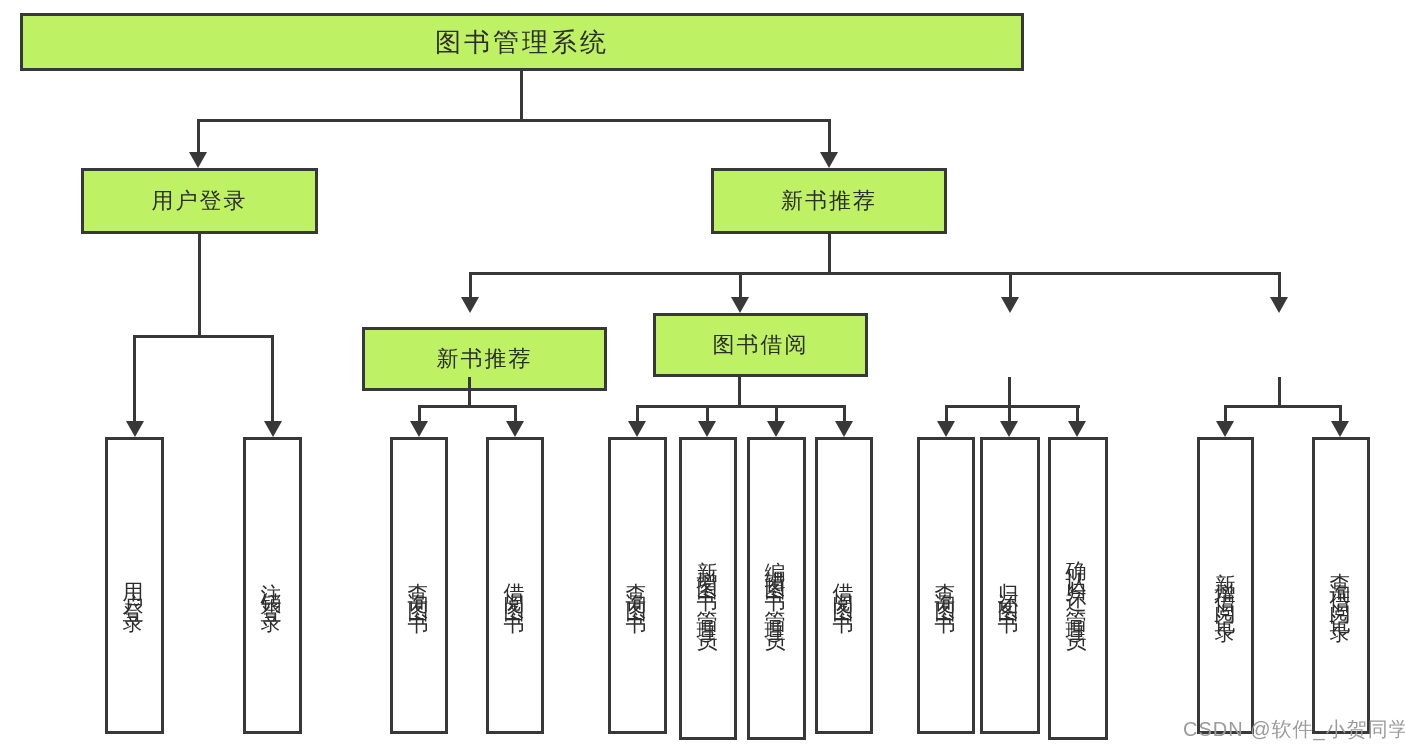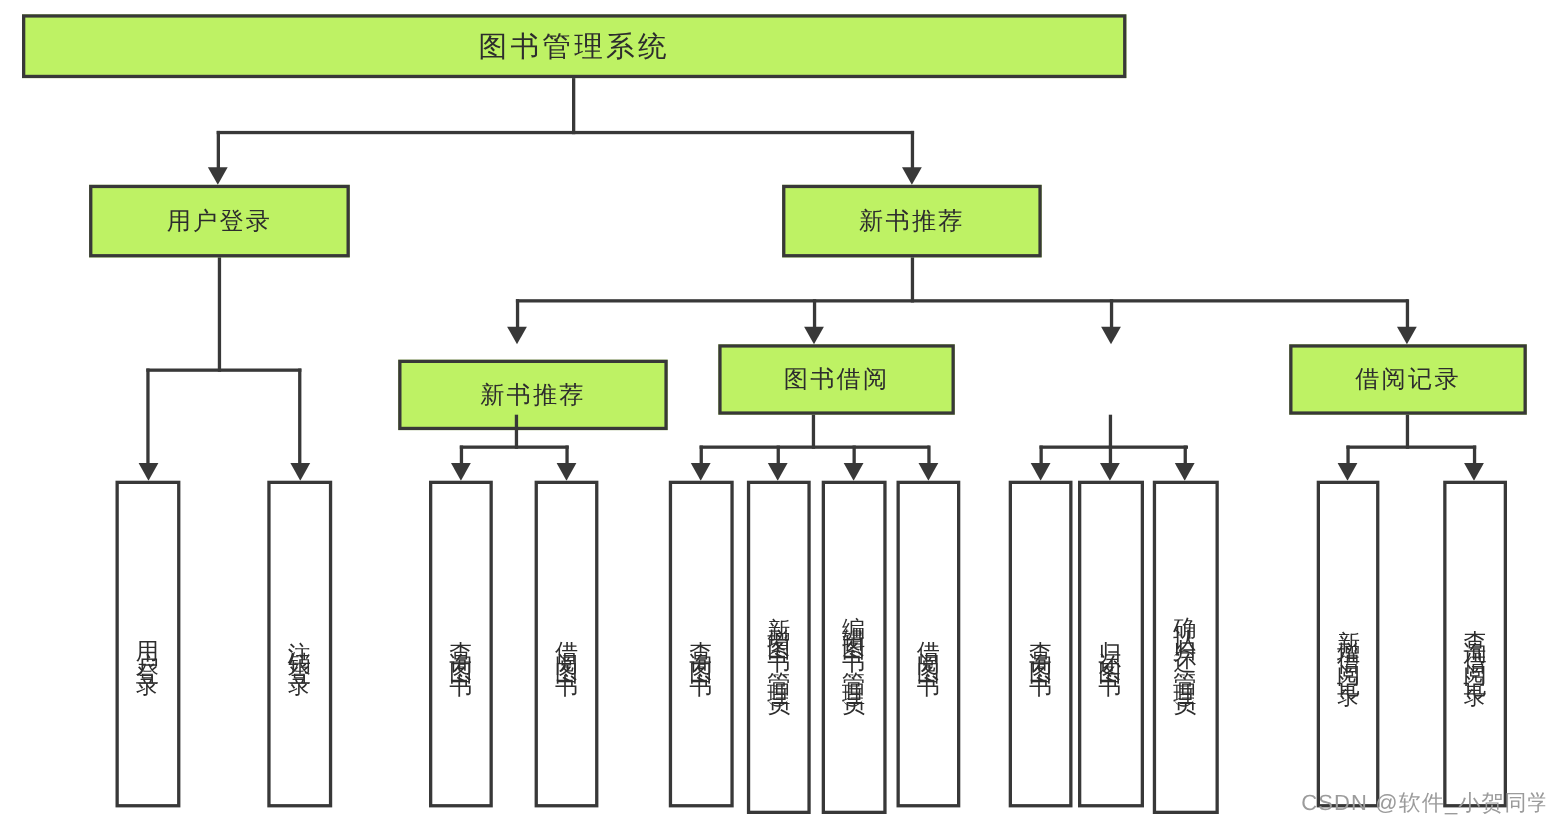--- a/index.html
+++ b/index.html
@@ -51,21 +51,20 @@
   <div class="ah" style="left:461px;top:297px;"></div>
   <div class="vl" style="left:739px;top:272px;height:27px;"></div>
   <div class="ah" style="left:731px;top:297px;"></div>
   <div class="vl" style="left:1009px;top:272px;height:27px;"></div>
   <div class="ah" style="left:1001px;top:297px;"></div>
   <div class="vl" style="left:1278px;top:272px;height:27px;"></div>
   <div class="ah" style="left:1270px;top:297px;"></div>
 
   <div class="node" style="left:362px;top:327px;width:245px;height:64px;">新书推荐</div>
   <div class="node" style="left:628px;top:313px;width:215px;height:64px;margin-left:25px;">图书借阅</div>
-  <div class="node" style="left:1172px;top:313px;width:216px;height:64px;">借阅记录</div>
 
   <div class="vl" style="left:198px;top:234px;height:104px;"></div>
   <div class="hl" style="left:133px;top:335px;width:141px;"></div>
   <div class="vl" style="left:133px;top:335px;height:86px;"></div>
   <div class="ah" style="left:126px;top:421px;"></div>
   <div class="vl" style="left:271px;top:335px;height:86px;"></div>
   <div class="ah" style="left:264px;top:421px;"></div>
 
   <div class="vl" style="left:468px;top:377px;height:31px;"></div>
   <div class="hl" style="left:418px;top:405px;width:99px;"></div>

